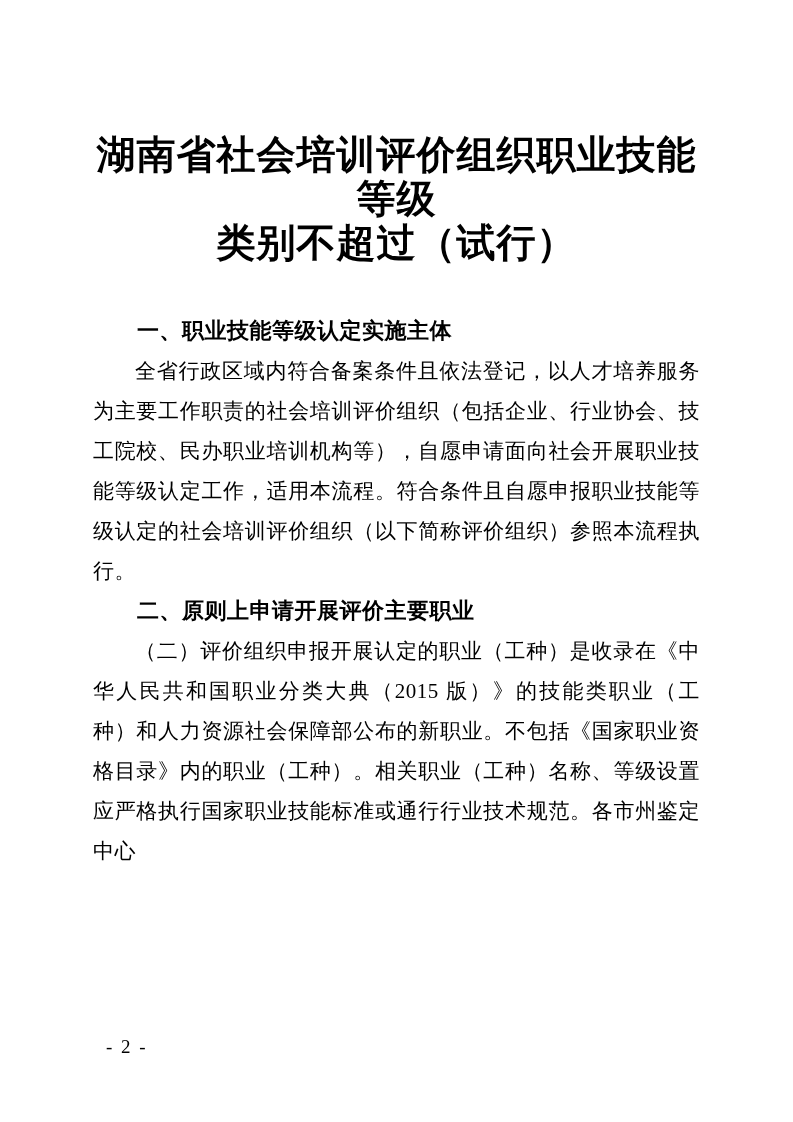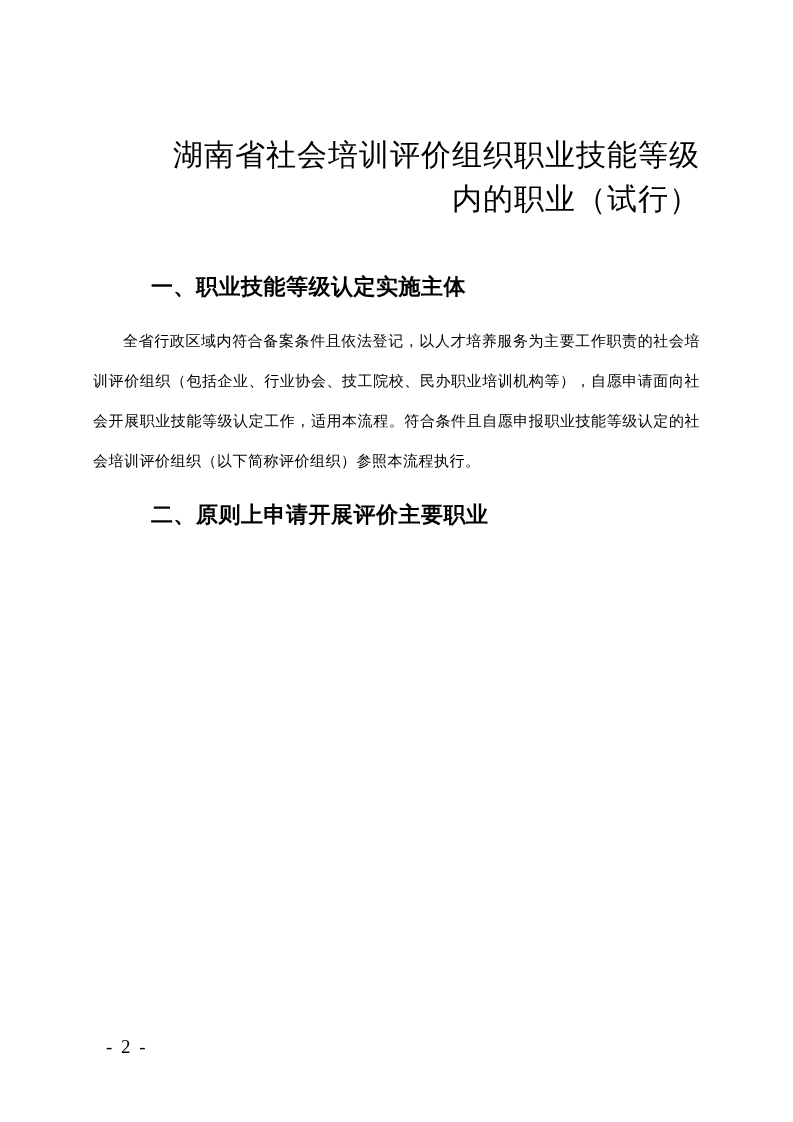--- a/index.html
+++ b/index.html
@@ -14,39 +14,39 @@
     height: 1122px;
     background: #ffffff;
     color: #000000;
     font-family: "Liberation Serif", serif;
     padding: 133px 93px 0 93px;
     overflow: hidden;
   }
   .doc-title {
     margin: 0 0 46px 0;
     font-family: "Liberation Serif", serif;
-    font-weight: normal;
-    font-size: 30px;
+    font-weight: bold;
+    font-size: 39px;
     line-height: 44px;
-    text-align: right;
+    text-align: center;
     letter-spacing: 1px;
   }
   .section-heading {
-    margin: 14px;
+    margin: 0;
     font-family: "Liberation Sans", sans-serif;
     font-weight: bold;
     font-size: 22px;
     line-height: 40px;
     text-indent: 2em;
     letter-spacing: 0.5px;
   }
   .body-paragraph {
     margin: 0;
     font-family: "Liberation Serif", serif;
-    font-size: 15px;
+    font-size: 21px;
     line-height: 40px;
     text-indent: 2em;
     text-align: justify;
     text-justify: inter-ideograph;
     letter-spacing: 0.5px;
   }
   .page-number {
     position: absolute;
     left: 106px;
     top: 1036px;
@@ -55,26 +55,27 @@
     letter-spacing: 2px;
   }
 </style>
 </head>
 <body>
 
 <div class="page">
 
   <h1 class="doc-title">
     <span>湖南省社会培训评价组织职业技能等级</span><br>
-    <span>内的职业（试行）</span>
+    <span>类别不超过（试行）</span>
   </h1>
 
   <h2 class="section-heading">一、职业技能等级认定实施主体</h2>
 
   <p class="body-paragraph">全省行政区域内符合备案条件且依法登记，以人才培养服务为主要工作职责的社会培训评价组织（包括企业、行业协会、技工院校、民办职业培训机构等），自愿申请面向社会开展职业技能等级认定工作，适用本流程。符合条件且自愿申报职业技能等级认定的社会培训评价组织（以下简称评价组织）参照本流程执行。</p>
 
   <h2 class="section-heading">二、原则上申请开展评价主要职业</h2>
 
 
+  <p class="body-paragraph">（二）评价组织申报开展认定的职业（工种）是收录在《中华人民共和国职业分类大典（2015 版）》的技能类职业（工种）和人力资源社会保障部公布的新职业。不包括《国家职业资格目录》内的职业（工种）。相关职业（工种）名称、等级设置应严格执行国家职业技能标准或通行行业技术规范。各市州鉴定中心</p>
 
   <div class="page-number">- 2 -</div>
 
 </div>
 
 </body></html>

